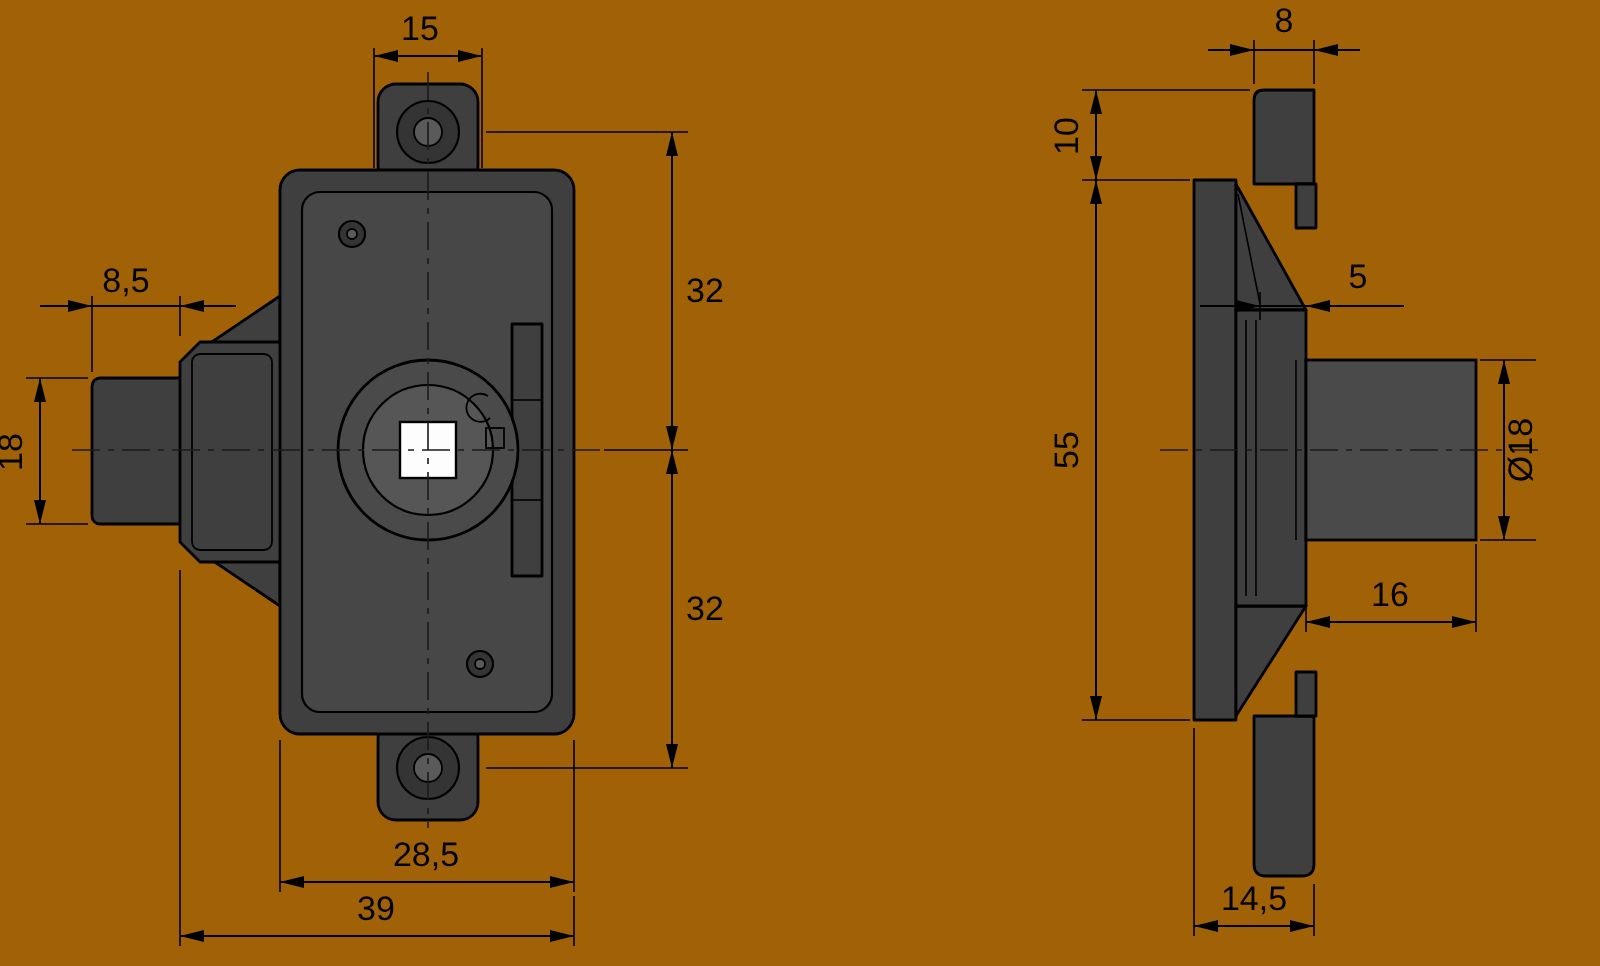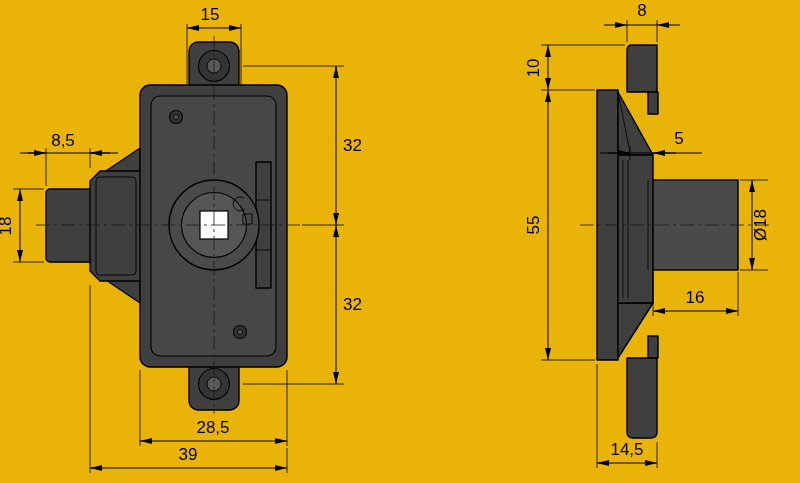--- a/index.html
+++ b/index.html
@@ -1,16 +1,16 @@
 <!DOCTYPE html>
 <html><head>
 <meta charset="utf-8">
 <style>
   html,body{margin:0;padding:0;background:#fff;}
-  .canvas{width:800px;height:483px;background:#eab308;position:relative;overflow:hidden;
+  .canvas{width:800px;height:483px;background:#a16207;position:relative;overflow:hidden;
           font-family:"Liberation Sans", sans-serif;}
   svg{display:block;}
   .part{fill:#3f3f3f;stroke:#000;stroke-width:1.4;stroke-linejoin:round;}
   .part-mid{fill:#474747;stroke:#000;stroke-width:1.1;stroke-linejoin:round;}
   .part-light{fill:#4a4a4a;stroke:#000;stroke-width:1.4;}
   .part-lighter{fill:#565656;stroke:#000;stroke-width:1.1;}
   .hole{fill:#343434;stroke:#000;stroke-width:1.1;}
   .hole-in{fill:#5a5a5a;stroke:#000;stroke-width:0.9;}
   .sq{fill:#fdfdfd;stroke:#000;stroke-width:1.2;}
   .thin{stroke:#000;stroke-width:0.9;fill:none;}

